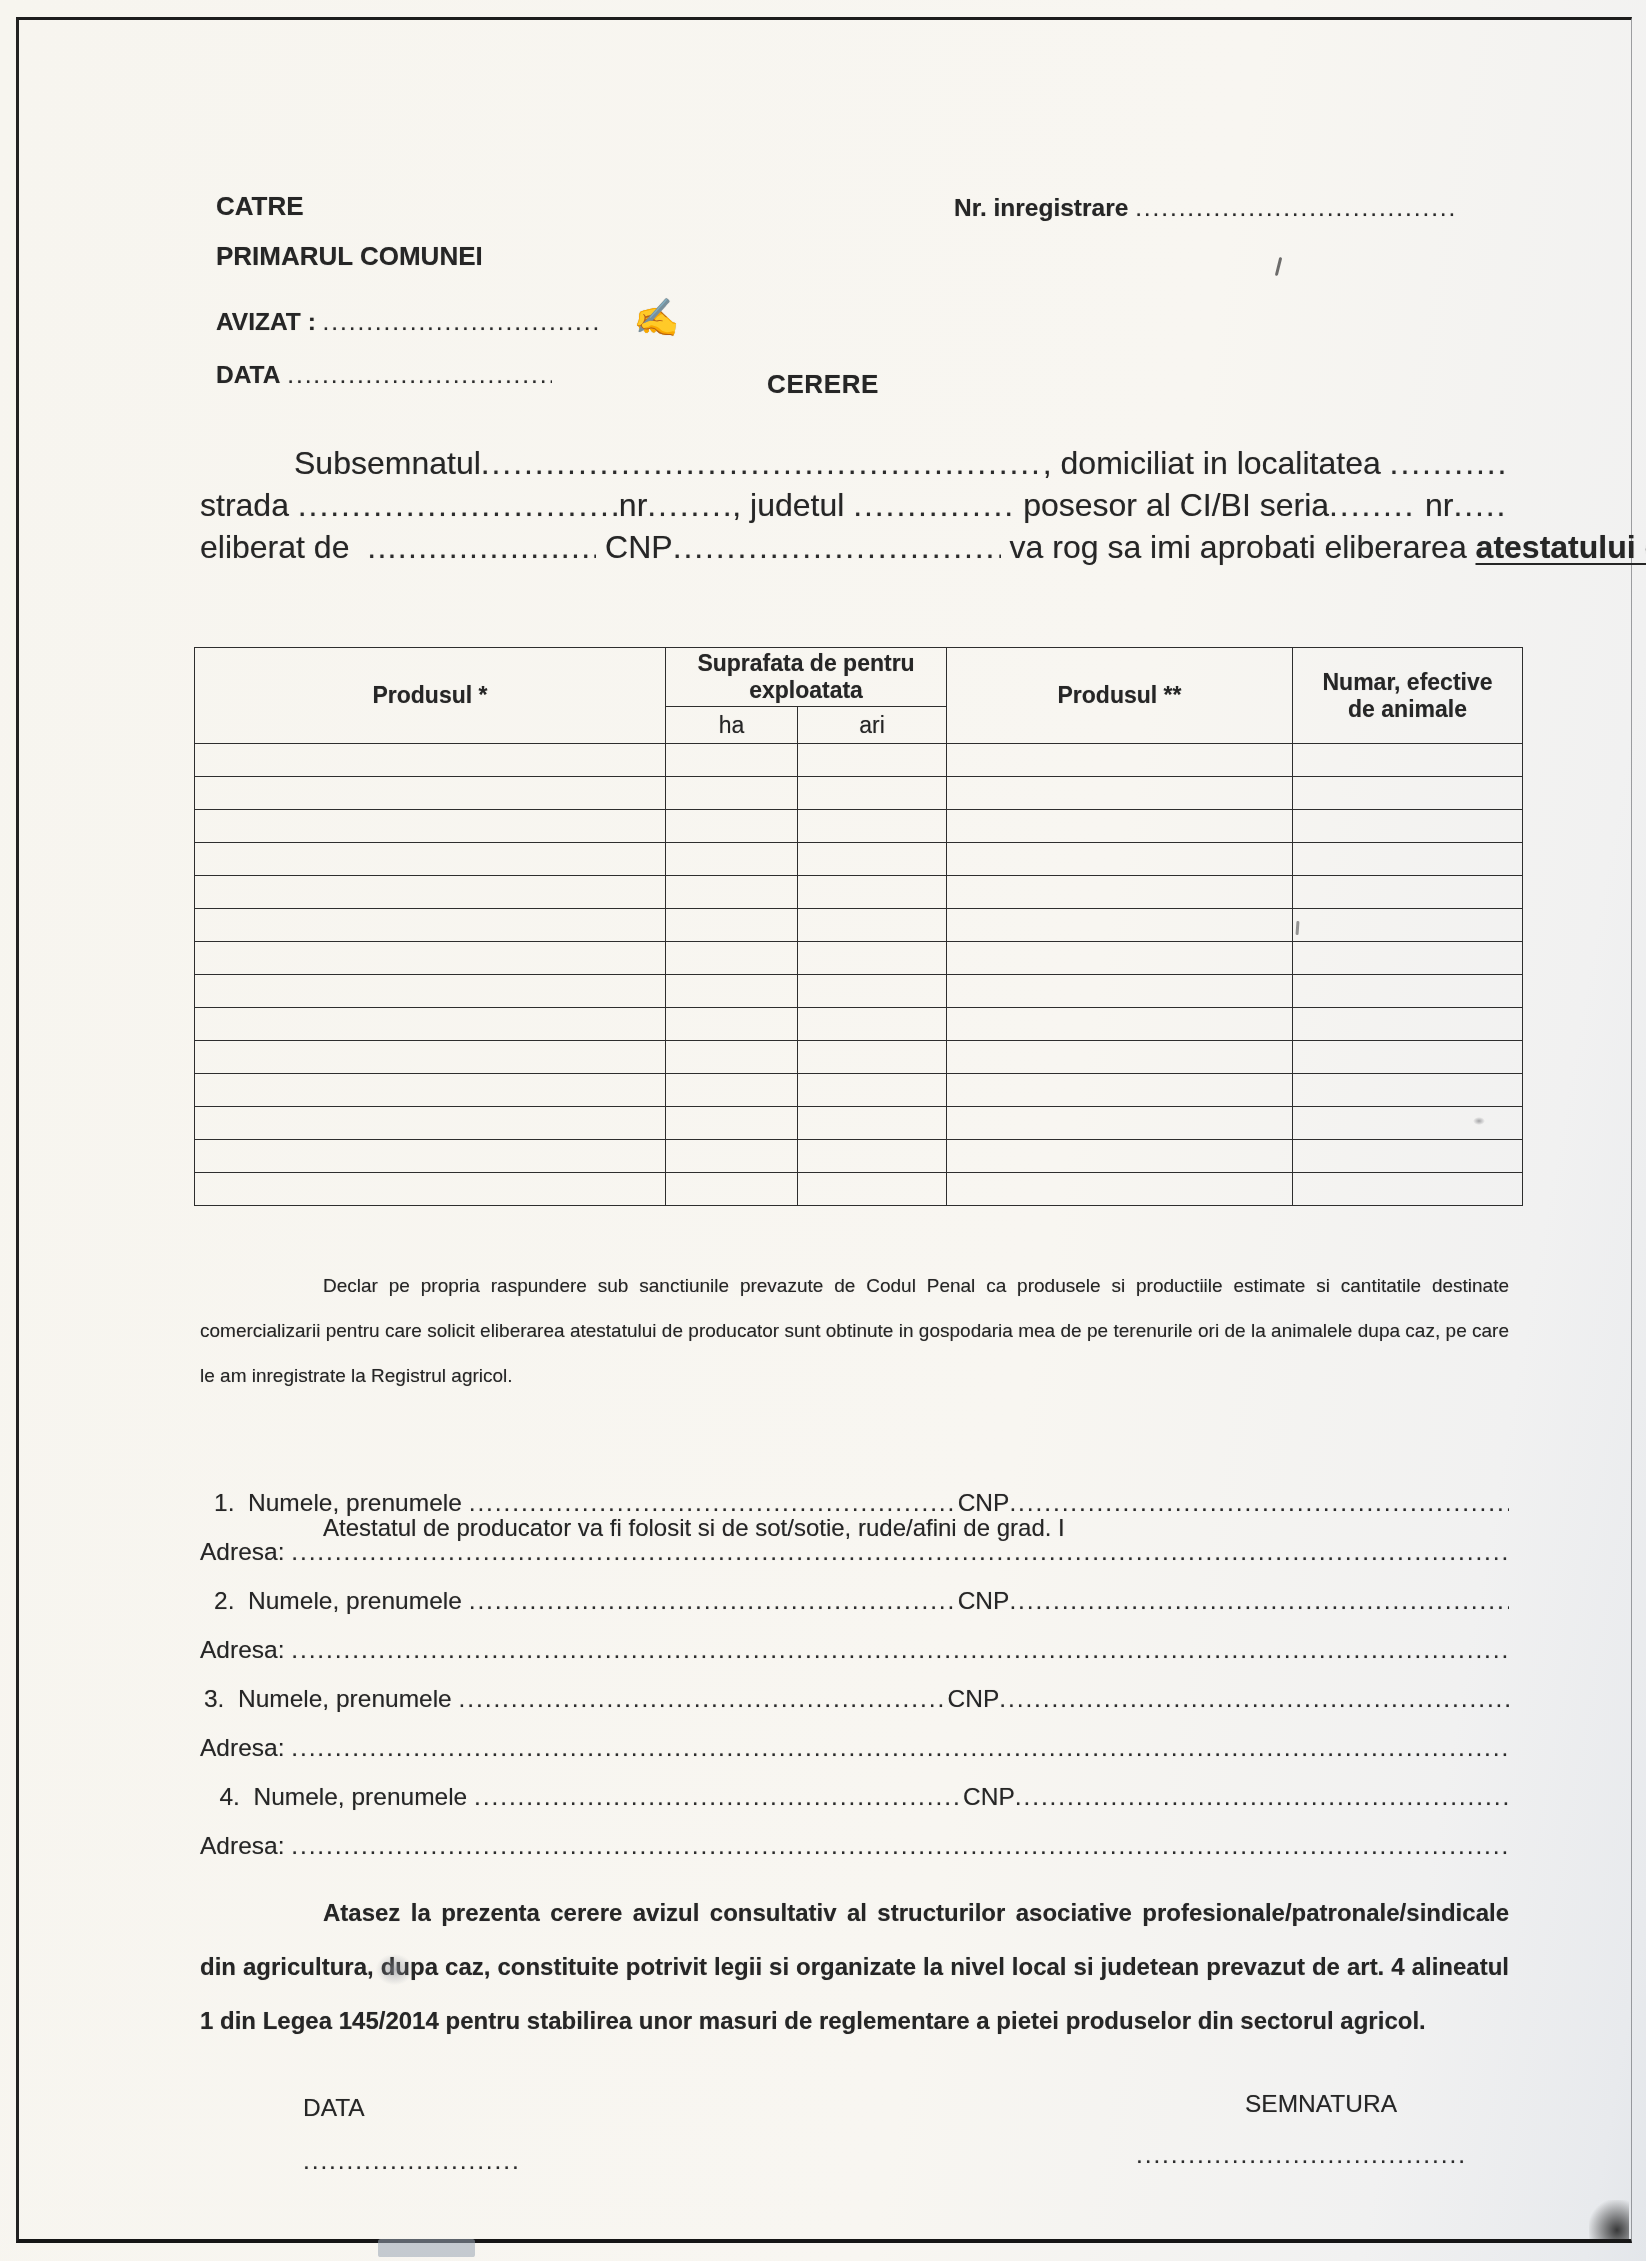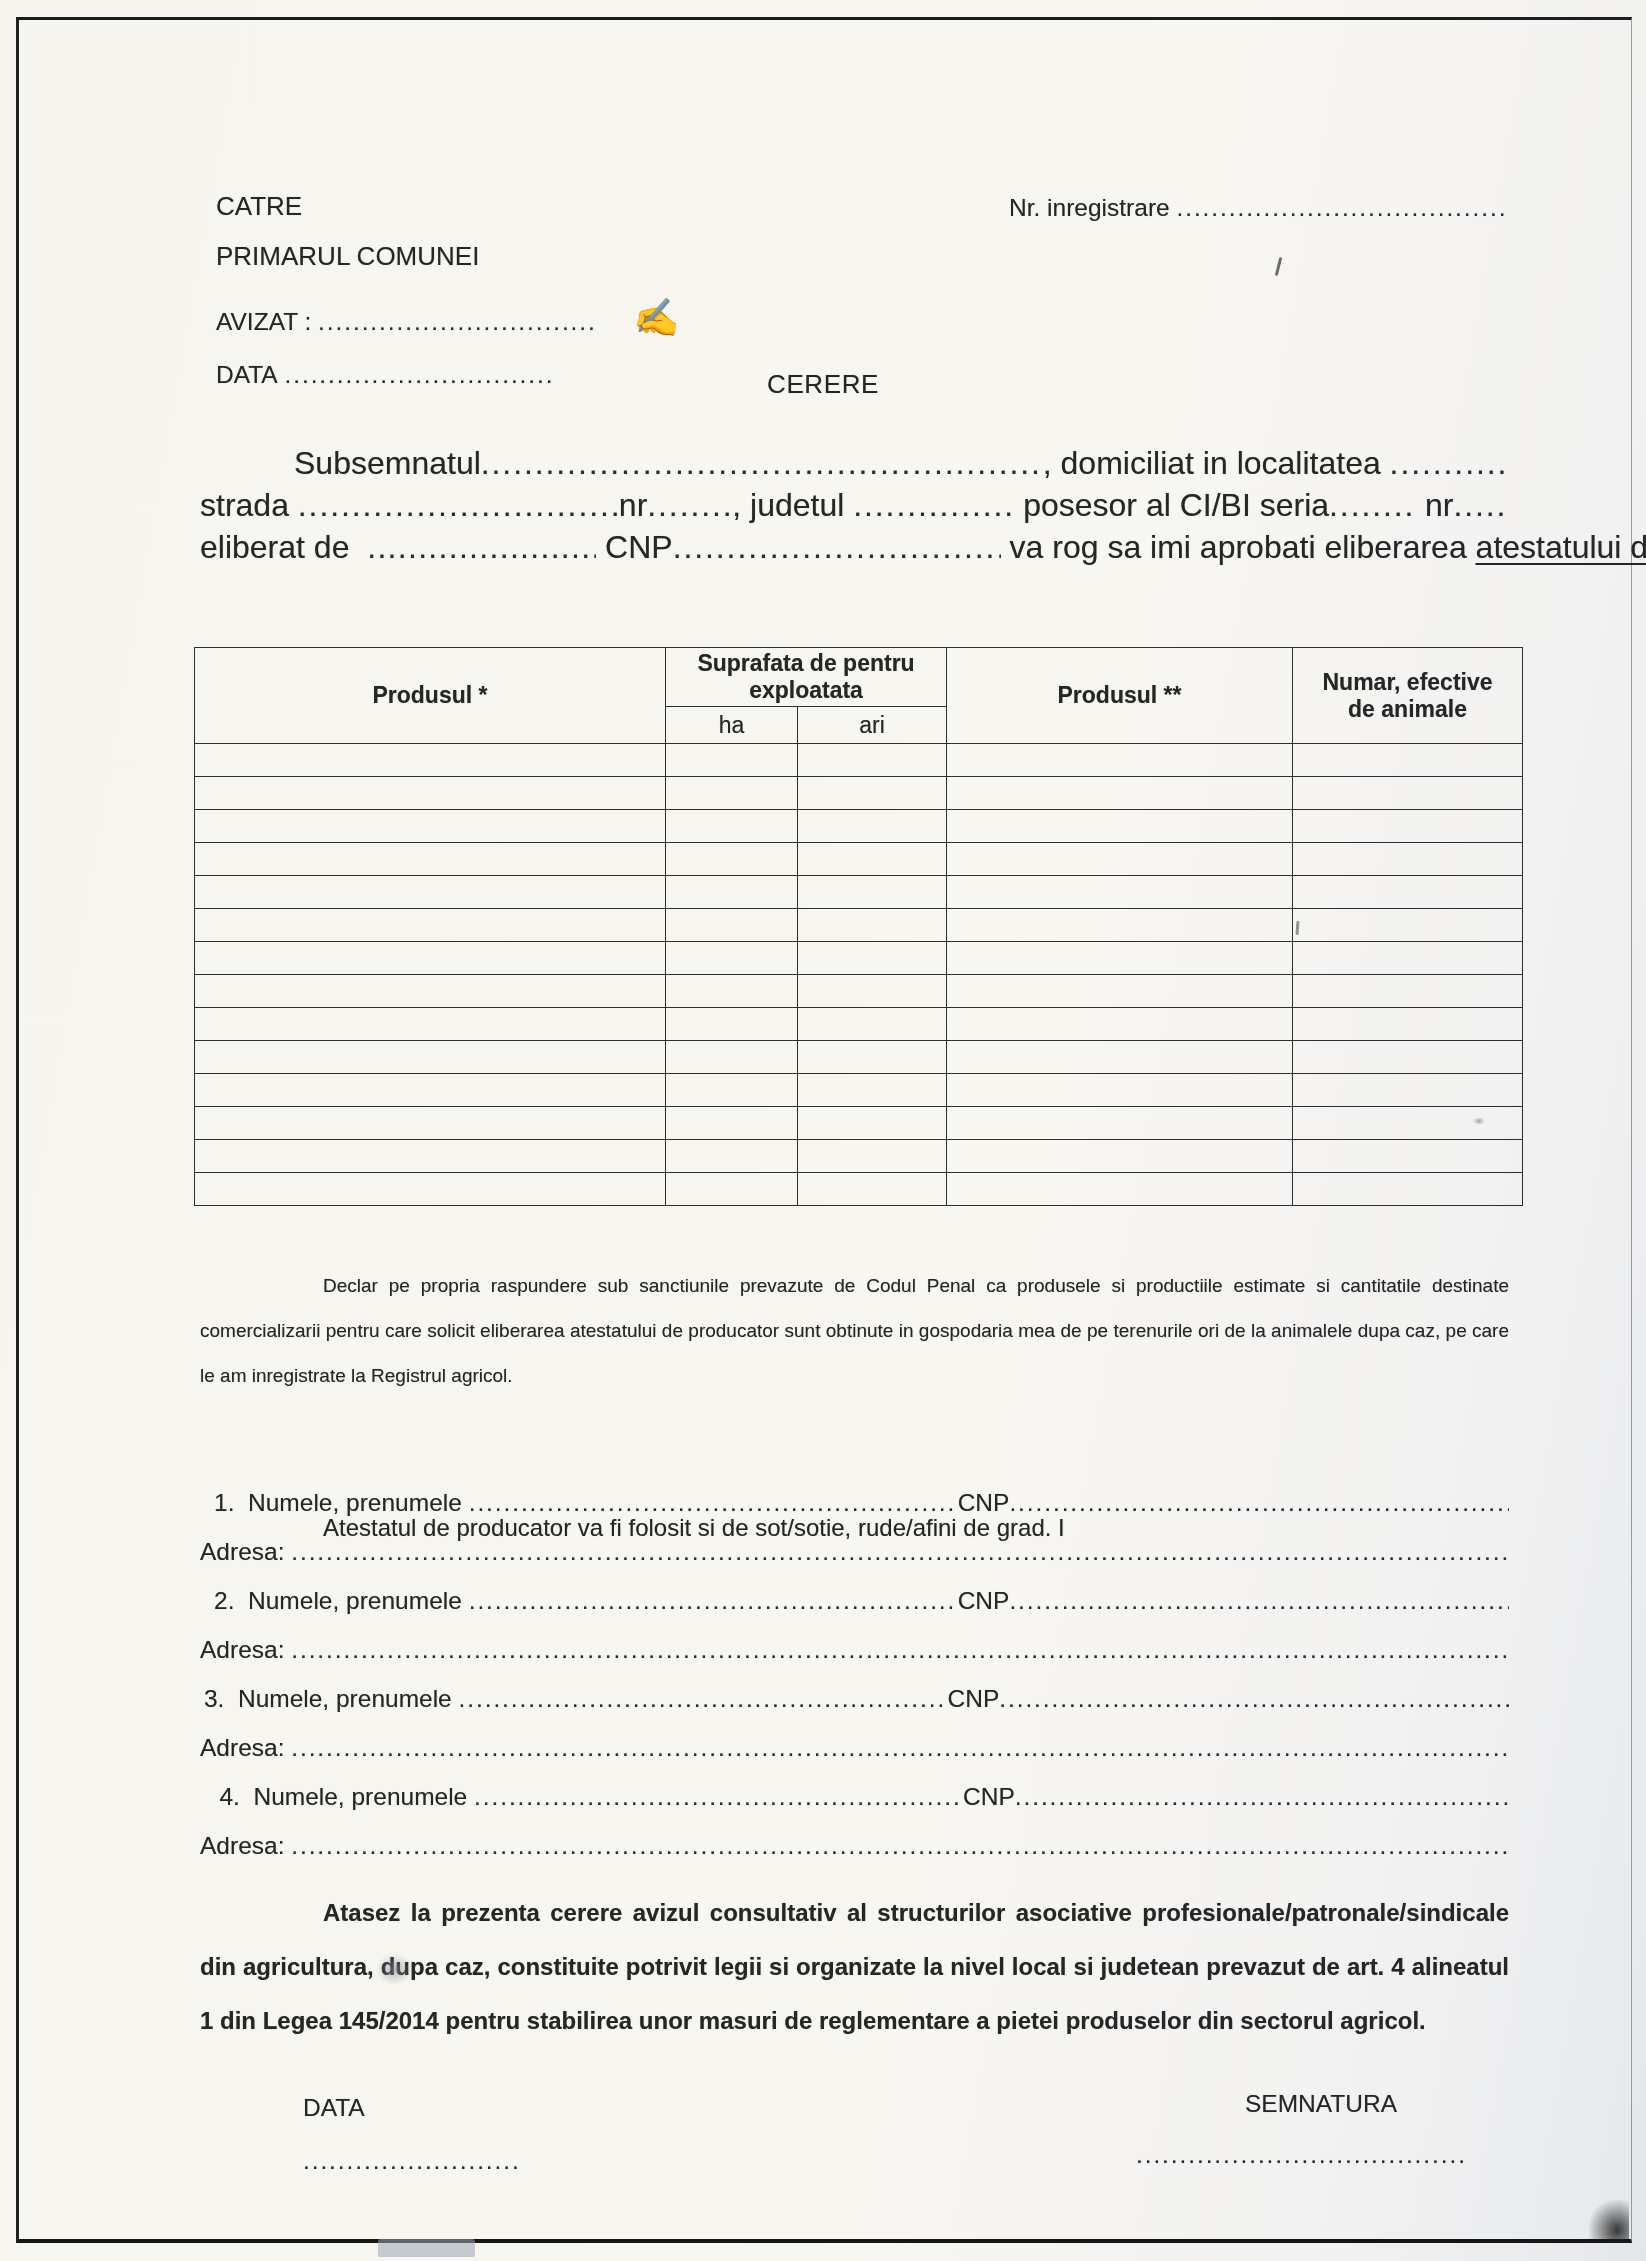--- a/index.html
+++ b/index.html
@@ -15,34 +15,34 @@
     text-shadow:0 0 0.8px rgba(35,35,35,.38);
   }
   .frame{
     position:absolute;left:15.5px;top:17px;right:14px;bottom:18px;
     border-top:3.9px solid #1d1d1d;
     border-left:3.9px solid #222;
     border-bottom:4.5px solid #161616;
     border-right:1.9px solid rgba(70,72,78,.5);
     pointer-events:none;
   }
-  .b{font-weight:normal;}
+  .b{font-weight:bold;}
   .line{display:flex;align-items:baseline;}
   .line>span{white-space:pre;}
   .dots{overflow:hidden;white-space:nowrap;letter-spacing:1.9px;color:#2b2b2b;}
   .dots.grow{flex:1 1 auto;}
   .abs{position:absolute;}
 
   
   #hdr-left{left:216px;top:191px;font-size:26px;}
   #hdr-left .l1{margin-bottom:19.4px;}
   #hdr-left .avizat{margin-top:36px;font-size:24.5px;width:465px;}
   #hdr-left .dataline{margin-top:24.5px;font-size:24.5px;width:336px;}
   .hand-icon{font-size:37px;line-height:13px;transform:rotate(6deg);margin-left:3.9px;color:#141414;}
-  #hdr-right{left:1009px;top:194px;width:500px;font-size:24.5px;}
+  #hdr-right{left:954px;top:194px;width:500px;font-size:24.5px;}
   #title{left:0;top:369px;width:1646px;text-align:center;font-size:26px;letter-spacing:0.6px;}
 
   
   #intro{left:200px;top:445px;width:1309px;font-size:32px;}
   #intro .line{height:42px;}
   .ul{ text-decoration:underline; text-underline-offset:4.5px; text-decoration-thickness:1.9px;}
 
   
   #tbl{left:194px;top:647px;width:1328px;border-collapse:collapse;table-layout:fixed;}
   #tbl th,#tbl td{border:1.3px solid #2e2e2e;padding:0;}

